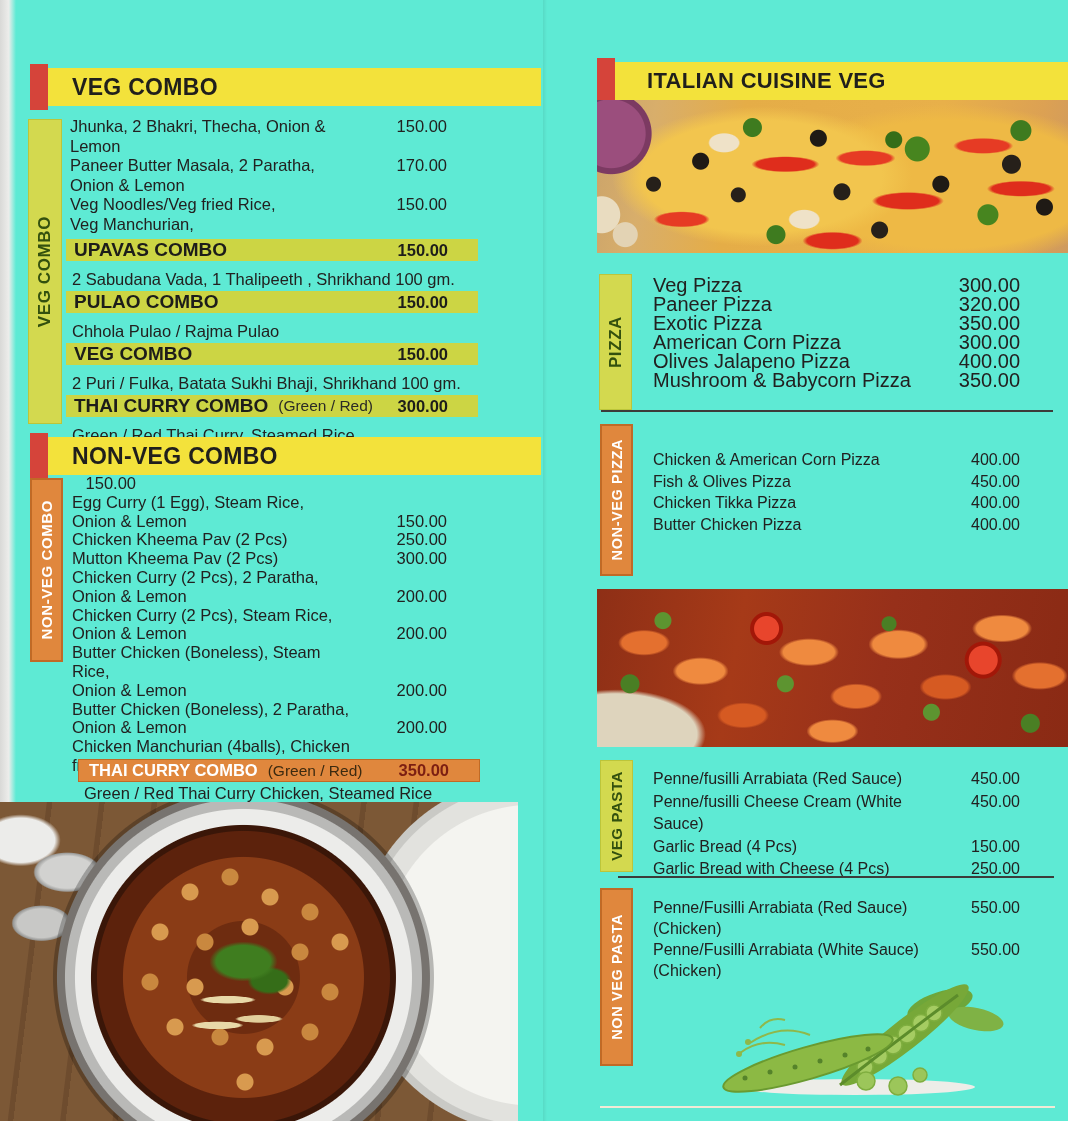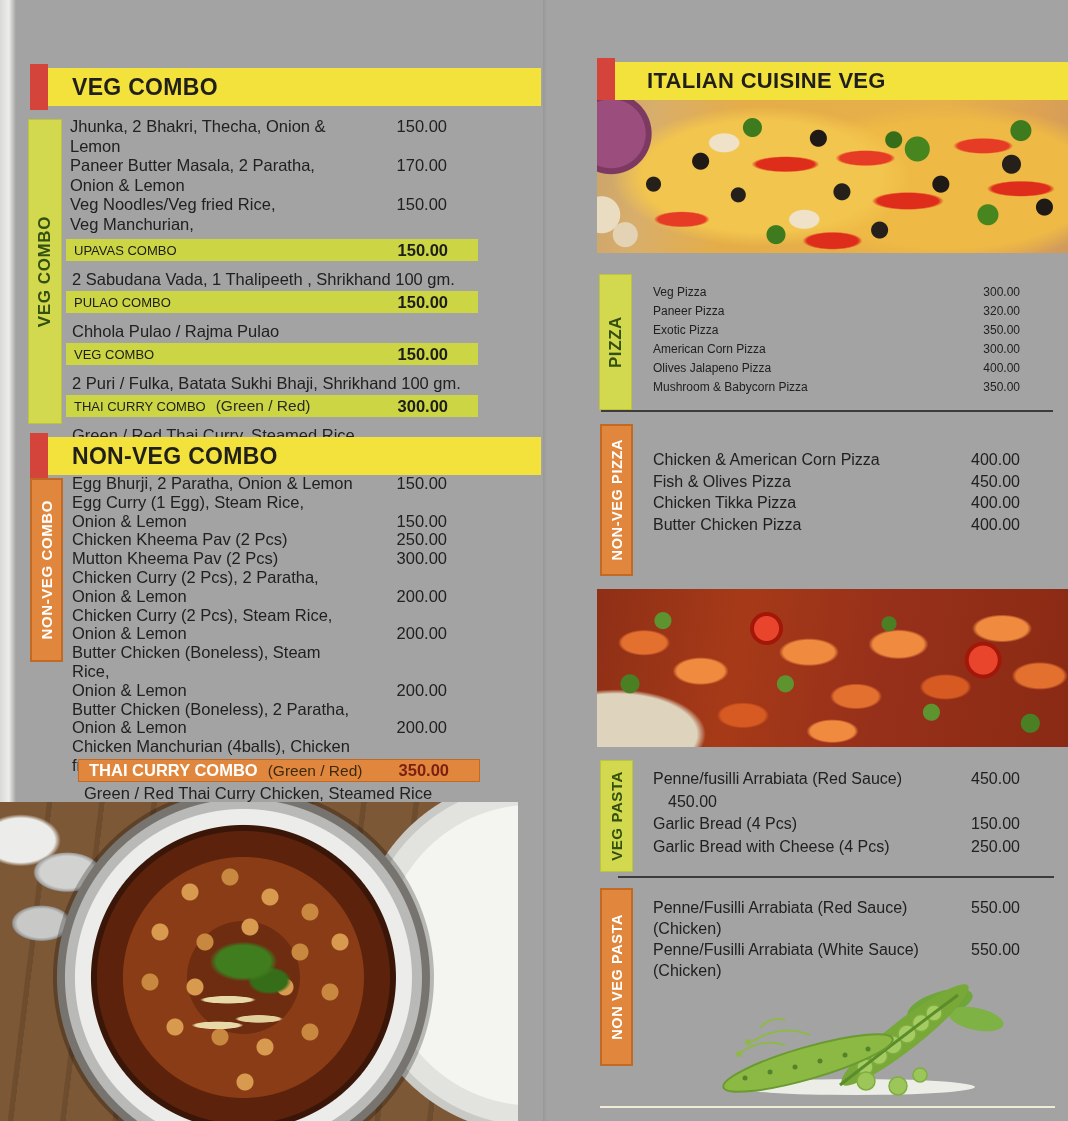--- a/index.html
+++ b/index.html
@@ -1,18 +1,18 @@
 <!DOCTYPE html>
 <html><head>
 <meta charset="utf-8">
 <style>
   html,body{margin:0;padding:0;background:#e9e9e7;}
   .sheet{
     position:relative;width:1068px;height:1121px;overflow:hidden;
-    background:#a3a3a3;
+    background:#5eead4;
     font-family:"Liberation Sans", sans-serif;
     color:#222120;
   }
   .scan-edge{position:absolute;left:0;top:0;bottom:0;width:16px;
     background:linear-gradient(to right,#d9d9d7,#ededeb 55%,rgba(255,255,255,0));}
   .page-fold{position:absolute;left:543px;top:0;bottom:0;width:4px;
     background:linear-gradient(to right,rgba(0,0,0,0.07),rgba(0,0,0,0));}
   .bottom-crease{position:absolute;left:600px;top:1106px;width:455px;height:2px;background:#f1ead6;}
 
   
@@ -40,30 +40,30 @@
 
   
   .mlist{position:absolute;}
   .mrow{display:flex;gap:24px;align-items:flex-start;}
   .mrow.bottom{align-items:flex-end;}
   .mrow .nm{flex:1;white-space:pre-line;}
   .mrow .pr{width:64px;text-align:right;}
   #veg-items{left:70px;top:117px;width:377px;font-size:16.5px;line-height:19.5px;}
   #veg-items .mrow + .mrow{}
   #nonveg-items{left:72px;top:474px;width:375px;font-size:16.5px;line-height:18.8px;}
-  #pizza-items{left:653px;top:283px;width:367px;font-size:12px;line-height:19px;}
+  #pizza-items{left:653px;top:276px;width:367px;font-size:20px;line-height:19px;}
   #nv-pizza-items{left:653px;top:449px;width:367px;font-size:16px;line-height:21.5px;}
   #veg-pasta-items{left:653px;top:768px;width:367px;font-size:16px;line-height:22.5px;}
   #nv-pasta-items{left:653px;top:897px;width:367px;font-size:16px;line-height:21px;}
 
   
   #combo-list{position:absolute;left:66px;top:239px;width:412px;}
   .combo-bar{height:22px;background:#ccd544;display:flex;align-items:center;
     padding:0 30px 0 8px;margin-bottom:2px;box-sizing:border-box;width:100%;}
-  .combo-bar .t{font-weight:400;font-size:13px;color:#1d1d1a;}
+  .combo-bar .t{font-weight:700;font-size:19px;color:#1d1d1a;}
   .combo-bar .n{margin-left:10px;font-size:15.5px;color:#2a2a26;}
   .combo-bar .p{margin-left:auto;font-weight:700;font-size:16.5px;color:#1d1d1a;}
   .combo-desc{font-size:16.5px;line-height:20px;margin:8px 0 2px 6px;}
 
   
   #orange-combo{position:absolute;left:78px;top:759px;width:402px;height:23px;
     background:#e0873d;border:1px solid #c06a26;display:flex;align-items:center;
     padding:0 30px 0 10px;box-sizing:border-box;}
   #orange-combo .t{font-weight:700;font-size:16.5px;color:#ffffff;}
   #orange-combo .n{margin-left:10px;font-size:15.5px;color:#3c2a10;}
@@ -229,21 +229,20 @@
     <div class="chip"></div>
     <div class="title">NON-VEG COMBO</div>
   </div>
 
   <div class="vbar orange" id="vbar-nonveg-combo">
     <span>NON-VEG COMBO</span>
   </div>
 
   <div class="mlist" id="nonveg-items">
     <div class="mrow">
-      <div class="nm">Egg Bhurji, 2 Paratha, Onion &amp; Lemon</div>
       <div class="pr">150.00</div>
     </div>
     <div class="mrow bottom">
       <div class="nm">Egg Curry (1 Egg), Steam Rice,
 Onion &amp; Lemon</div>
       <div class="pr">150.00</div>
     </div>
     <div class="mrow">
       <div class="nm">Chicken Kheema Pav (2 Pcs)</div>
       <div class="pr">250.00</div>
@@ -353,20 +352,21 @@
 
   <div class="vbar green" id="vbar-veg-pasta">
     <span>VEG PASTA</span>
   </div>
   <div class="mlist" id="veg-pasta-items">
     <div class="mrow">
       <div class="nm">Penne/fusilli Arrabiata (Red Sauce)</div>
       <div class="pr">450.00</div>
     </div>
     <div class="mrow">
+      <div class="nm">Penne/fusilli Cheese Cream (White Sauce)</div>
       <div class="pr">450.00</div>
     </div>
     <div class="mrow">
       <div class="nm">Garlic Bread (4 Pcs)</div>
       <div class="pr">150.00</div>
     </div>
     <div class="mrow">
       <div class="nm">Garlic Bread with Cheese (4 Pcs)</div>
       <div class="pr">250.00</div>
     </div>

